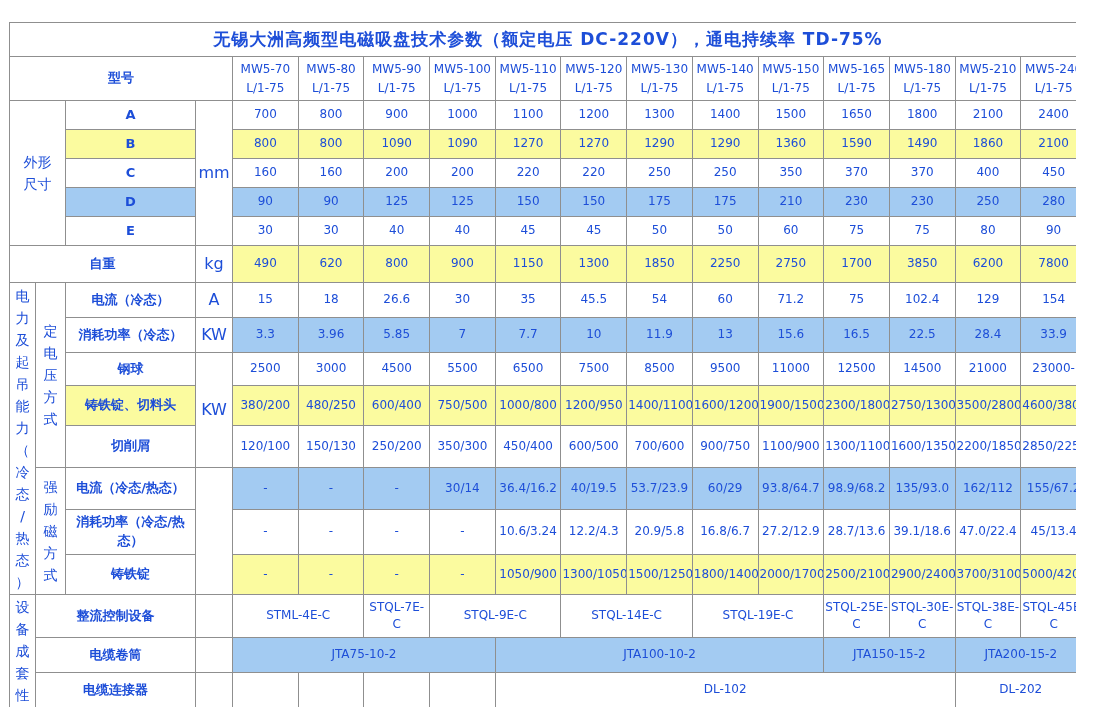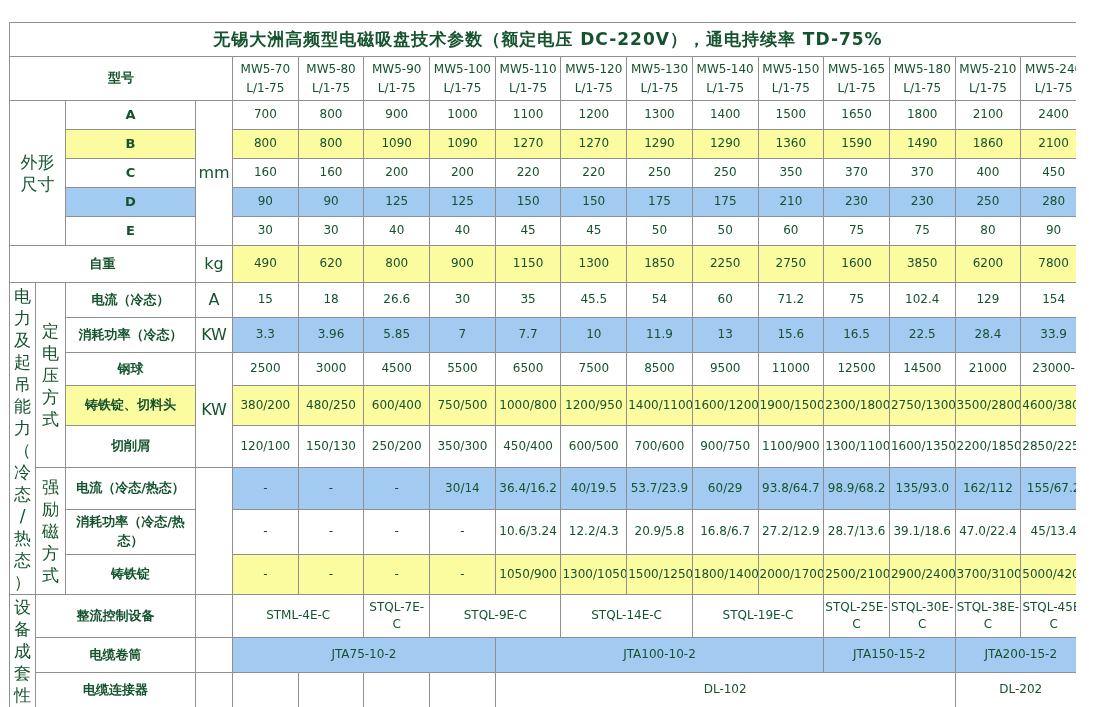--- a/index.html
+++ b/index.html
@@ -1,37 +1,37 @@
 <!DOCTYPE html>
 <html style="--yellow: #fbfb9f; --blue: #a3cbf2; --border: #8f8f8f;"><head>
 <meta charset="utf-8">
 <style>
   html,body{margin:0;padding:0;background:#ffffff;}
   .page{
     position:relative;width:1076px;height:707px;background:#ffffff;overflow:hidden;
-    font-family:"DejaVu Sans",sans-serif;color:#14532d;
+    font-family:"DejaVu Sans",sans-serif;color:#1d4ed8;
   }
   table.spec{
     position:absolute;left:9px;top:22px;width:1078px;
     border-collapse:collapse;table-layout:fixed;
     font-size:12px;
   }
   td{
     border:1px solid #8f8f8f;
     text-align:center;vertical-align:middle;
     padding:0 1px;
     white-space:pre-line;
     overflow:hidden;
     line-height:1.45;
   }
   td.title{font-size:17px;font-weight:bold;letter-spacing:1px;}
   td.lbl{font-size:13px;font-weight:bold;}
   td.unit{font-size:16px;}
   td.model{line-height:1.55;margin-left:16px;}
-  td.vert{font-size:17px;line-height:22px;padding:0;}
+  td.vert{font-size:14px;line-height:22px;padding:0;}
   td.y{background:var(--yellow,#fbfb9f);}
   td.b{background:var(--blue,#a3cbf2);}
   tr.rk-title{height:34px;}
   tr.rk-model{height:44px;}
   tr.rk-dim{height:29px;}
   tr.rk-weight{height:37px;}
   tr.rk-cur1{height:35px;}
   tr.rk-pow1{height:35px;}
   tr.rk-ball{height:33px;}
   tr.rk-ingot{height:40px;}
@@ -188,21 +188,21 @@
           <td class="unit">kg</td>
           <td class="y">490</td>
           <td class="y">620</td>
           <td class="y">800</td>
           <td class="y">900</td>
           <td class="y">1150</td>
           <td class="y">1300</td>
           <td class="y">1850</td>
           <td class="y">2250</td>
           <td class="y">2750</td>
-          <td class="y">1600</td>
+          <td class="y">1700</td>
           <td class="y">3850</td>
           <td class="y">6200</td>
           <td class="y">7800</td>
         </tr>
         <tr class="rk-cur1">
           <td rowspan="8" class="vert">电
 力
 及
 起
 吊

